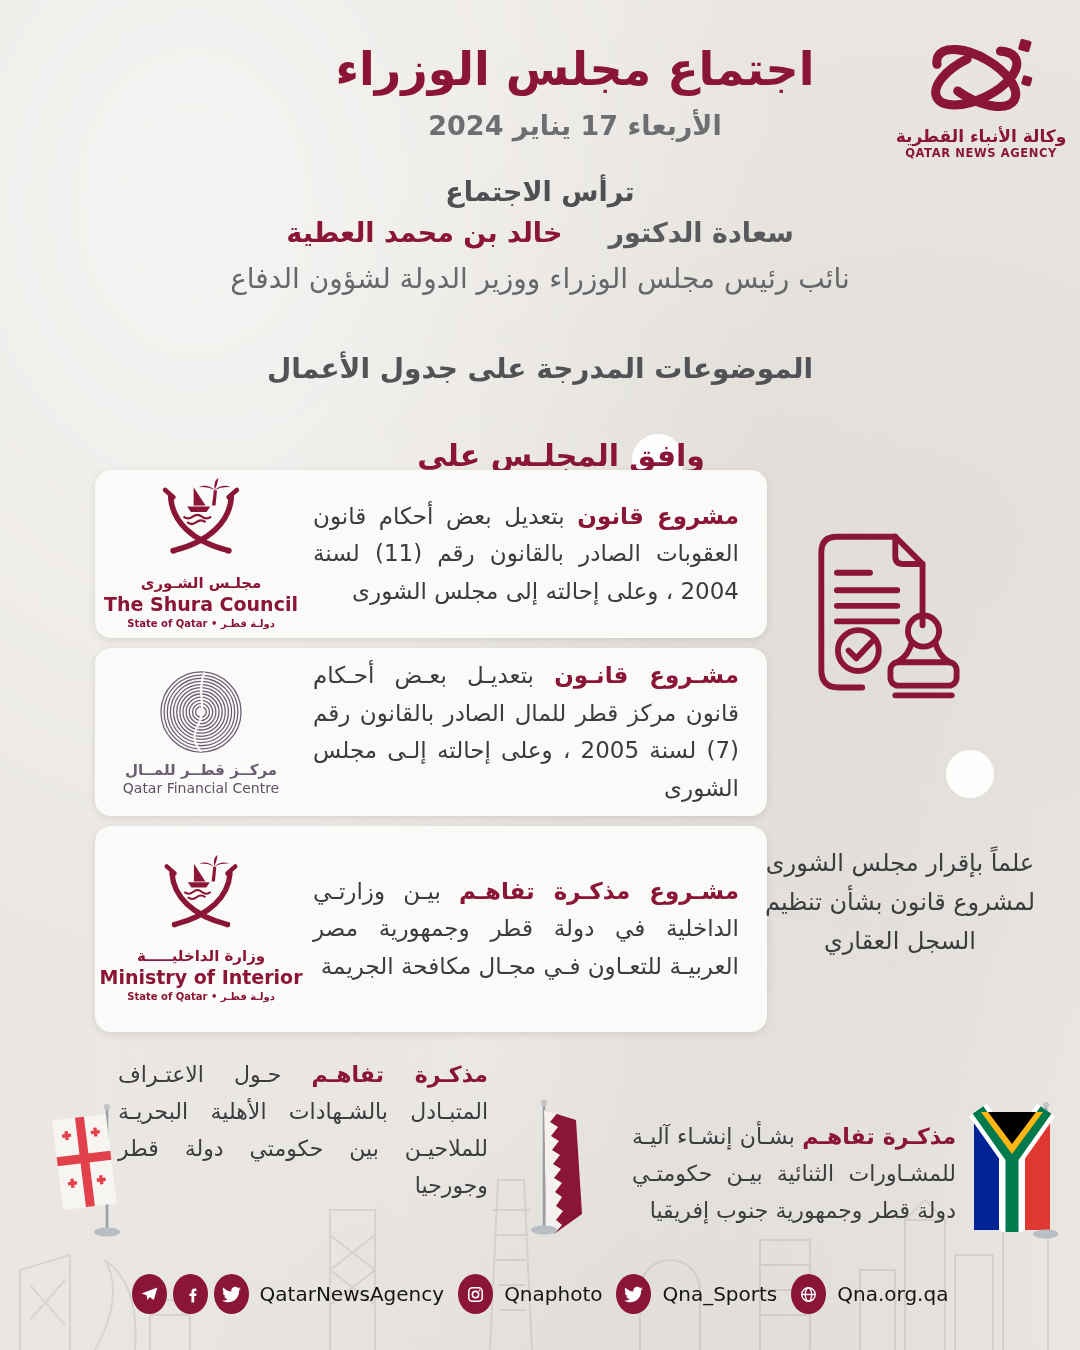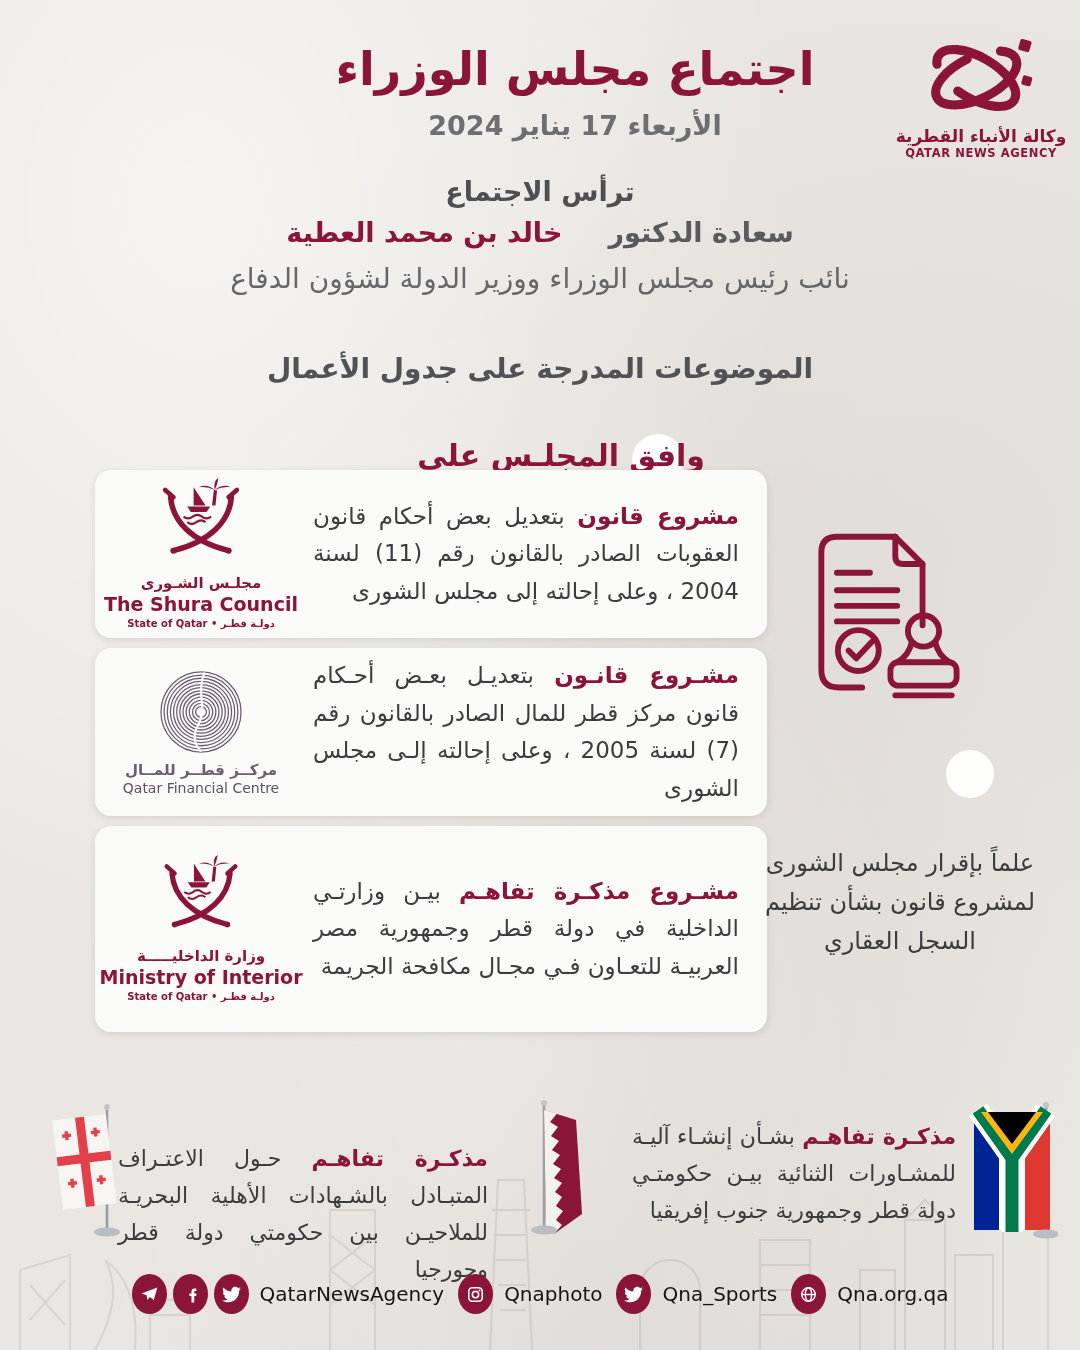--- a/index.html
+++ b/index.html
@@ -237,21 +237,21 @@
   </svg>
 
   <svg class="abs" style="left:496px;top:1096px;" width="100" height="152" viewBox="0 0 100 152">
     <rect x="46.7" y="8" width="2.6" height="124" fill="#9aa0a6"></rect>
     <circle cx="48" cy="7" r="3" fill="#c0c4c8"></circle>
     <polygon points="48,14 80,24 86,118 58,138 50,132" fill="#8A1538"></polygon>
     <polygon points="48,14 61,17.5 54,26 62,31 55,40 63,45 56,54 64,59 57,68 65,73 58,82 66,87 59,96 66,101 60,110 67,115 60,124 66,129 58,138 50,132" fill="#f4f2ef"></polygon>
     <ellipse cx="48" cy="134" rx="13" ry="4.5" fill="#b9bec3"></ellipse>
   </svg>
 
-  <div class="abs memo-text" style="left:118px;width:370px;top:1140px;">
+  <div class="abs memo-text" style="left:118px;width:370px;top:1056px;">
     <span class="lead">مذكـرة تفاهـم</span>
     <span>حـول الاعتـراف المتبـادل بالشـهادات الأهلية البحريـة للملاحيـن بين حكومتي دولة قطر وجورجيا</span>
   </div>
   <svg class="abs" style="left:46px;top:1100px;" width="100" height="148" viewBox="0 0 100 148">
     <rect x="59.7" y="8" width="2.6" height="122" fill="#9aa0a6"></rect>
     <circle cx="61" cy="7" r="3" fill="#c0c4c8"></circle>
     <g transform="rotate(-7 60 16)">
       <rect x="6" y="14" width="54" height="90" fill="#f6f5f2"></rect>
       <rect x="29" y="14" width="9" height="90" fill="#e2404a"></rect>
       <rect x="6" y="51" width="54" height="9" fill="#e2404a"></rect>

